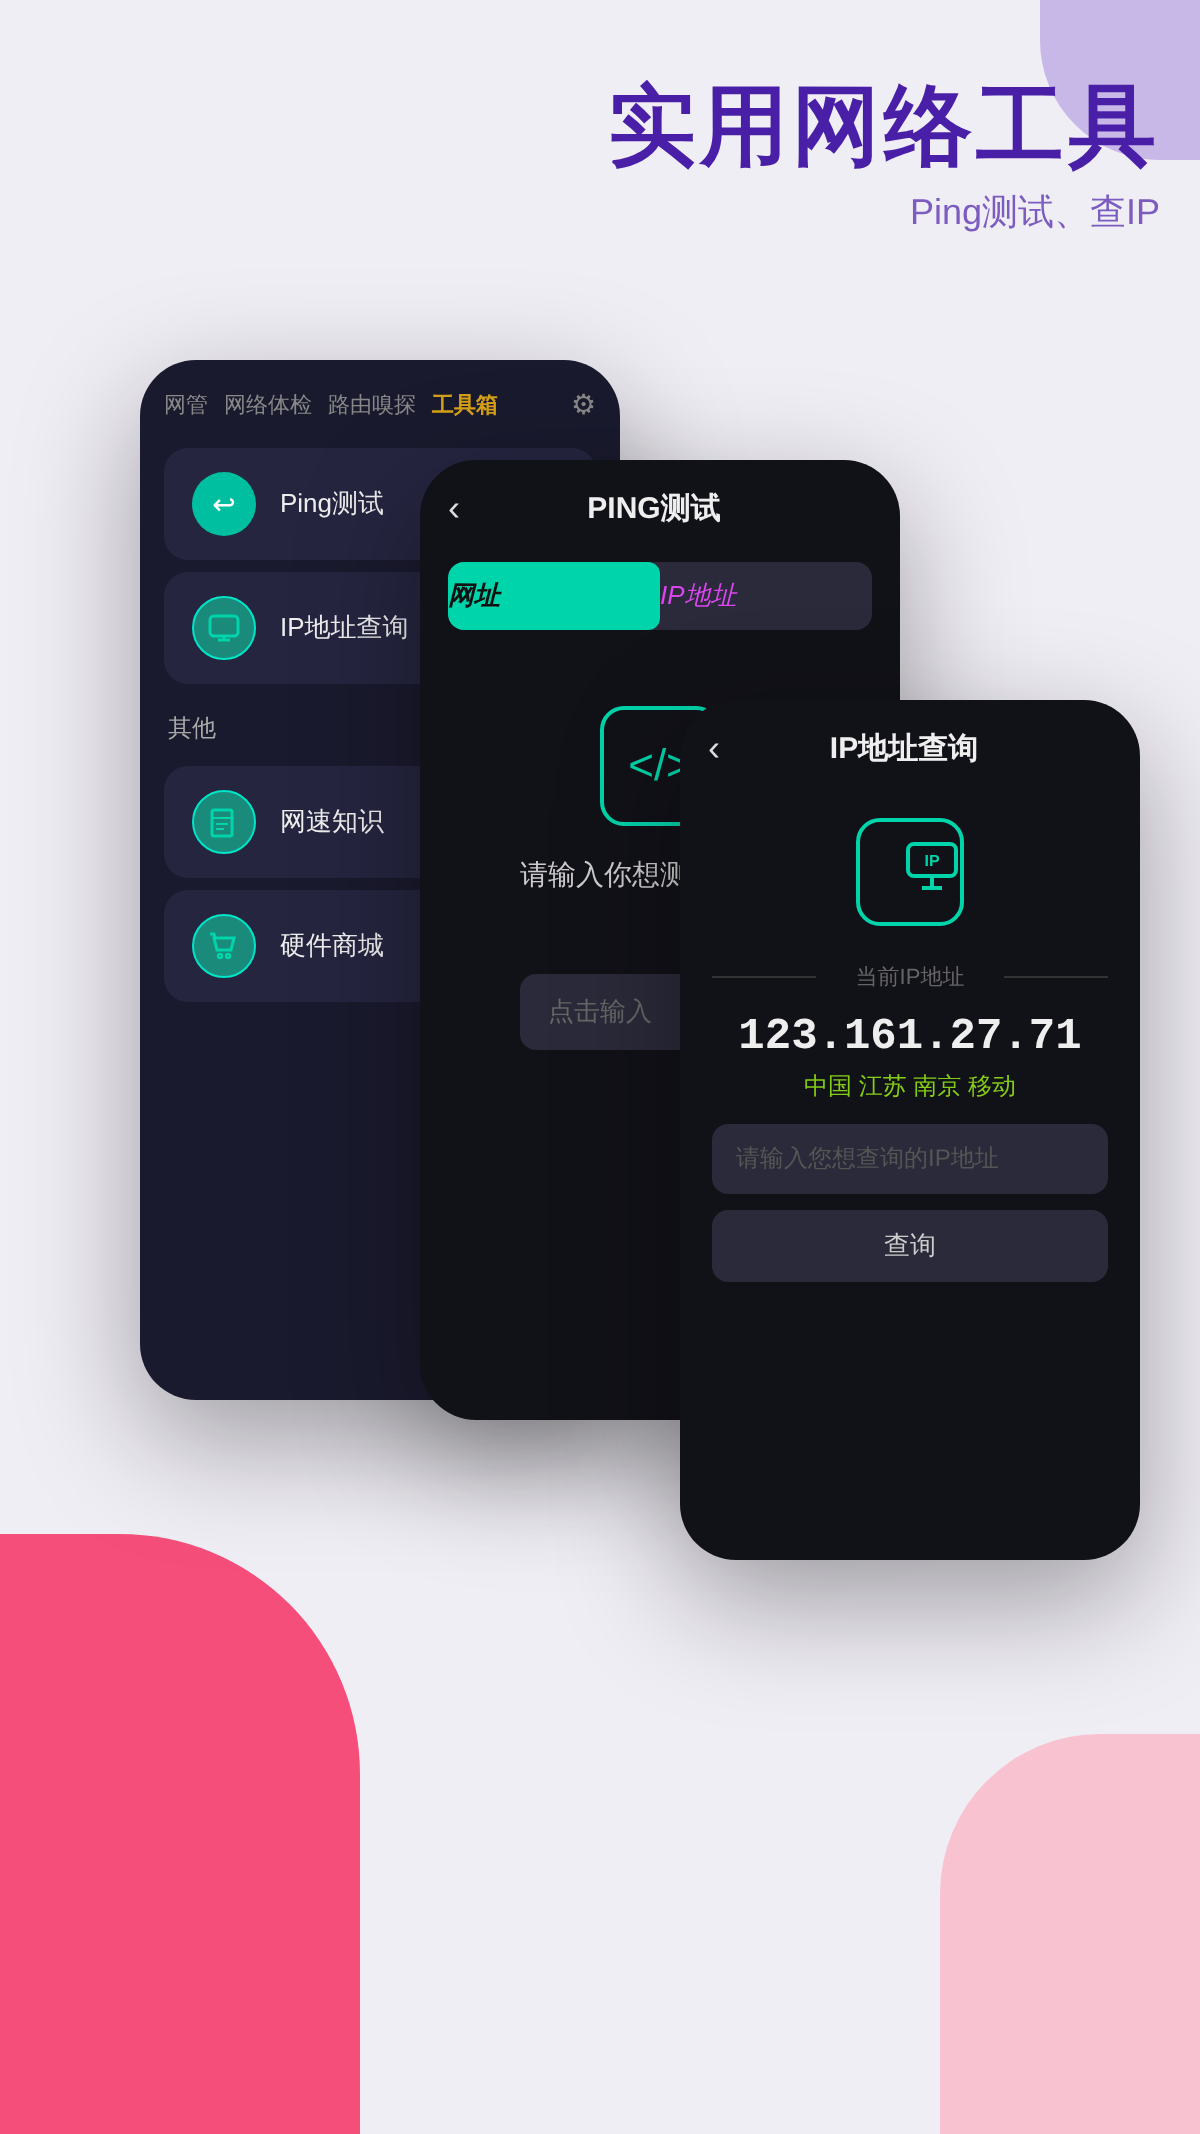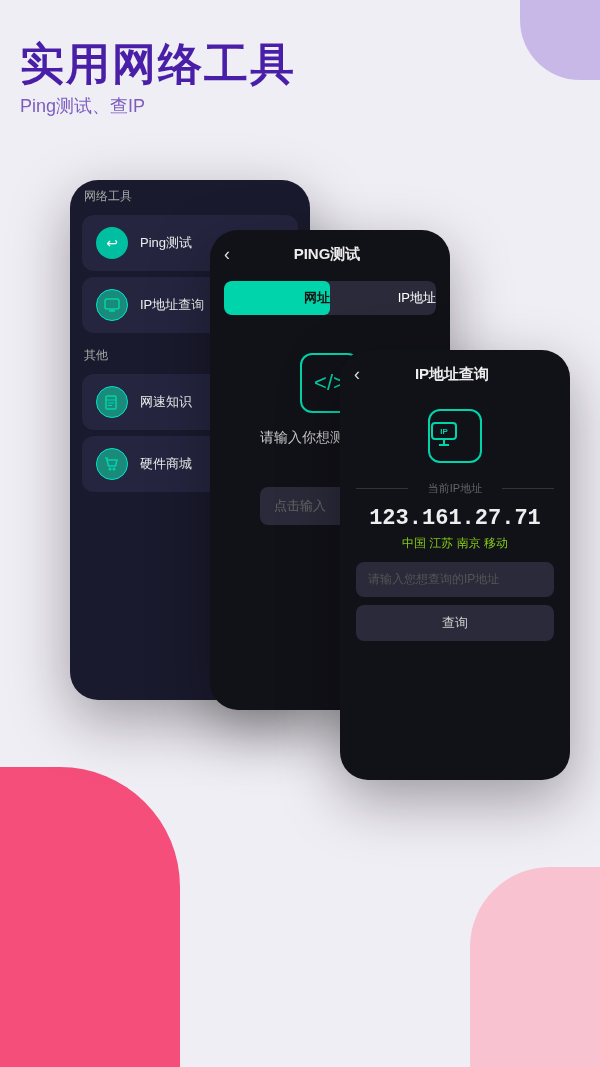--- a/index.html
+++ b/index.html
@@ -36,21 +36,21 @@
       top: 0;
       right: 0;
       width: 80px;
       height: 80px;
       background: #c8b8e8;
       border-radius: 0 0 0 60px;
     }
 
     
     .header {
-      text-align: left;
+      text-align: right;
       padding: 40px 20px 20px;
       position: relative;
       z-index: 10;
     }
     .header-title {
       font-size: 44px;
       font-weight: 900;
       color: #4a1fa8;
       letter-spacing: 2px;
       line-height: 1.1;
@@ -197,33 +197,34 @@
     .tab-bar {
       display: flex;
       margin: 8px 14px;
       background: #2a2a3a;
       border-radius: 8px;
       overflow: hidden;
     }
     .tab-btn {
       flex: 1;
       padding: 8px 0;
-      text-align: right;
+      text-align: left;
       font-size: 13px;
       color: #888;
       border-radius: 6px;
+      font-style: italic;
     }
     .tab-btn.active {
       background: #00d4aa;
       color: #111;
       font-weight: 600;
     }
     .tab-btn.inactive-tab {
       background: transparent;
-      color: #ffffff;
+      color: #d946ef;
     }
 
     .ping-content {
       display: flex;
       flex-direction: column;
       align-items: center;
       padding: 30px 20px 20px;
     }
     .ping-icon-box {
       width: 60px;
@@ -262,21 +263,21 @@
       align-items: center;
       padding: 16px 16px 12px;
     }
     .ip-icon-box {
       width: 54px;
       height: 54px;
       border: 2px solid #00d4aa;
       border-radius: 12px;
       display: flex;
       align-items: center;
-      justify-content: flex-start;
+      justify-content: flex-end;
       margin-bottom: 12px;
     }
     .ip-icon-inner {
       color: #00d4aa;
       font-size: 20px;
     }
     .ip-divider-row {
       display: flex;
       align-items: center;
       width: 100%;
@@ -340,22 +341,28 @@
 
 <div class="header">
   <div class="header-title">实用网络工具</div>
   <div class="header-subtitle">Ping测试、查IP</div>
 </div>
 
 <div class="phones-area">
 
   <div class="phone phone-1">
 
-
-    <div class="phone-1-section-title">网络工具</div>
+    <div class="phone-1-nav">
+      <span class="nav-item">网管</span>
+      <span class="nav-item">网络体检</span>
+      <span class="nav-item">路由嗅探</span>
+      <span class="nav-item active">工具箱</span>
+      <span class="nav-gear">⚙</span>
+    </div>
+
 
     <div class="menu-item">
       <div class="menu-icon icon-teal">↩</div>
       <span class="menu-label">Ping测试</span>
       <span class="menu-arrow visible">›</span>
     </div>
 
     <div class="menu-item">
       <div class="menu-icon icon-teal2">
         <svg width="16" height="16" viewBox="0 0 16 16" fill="none">

